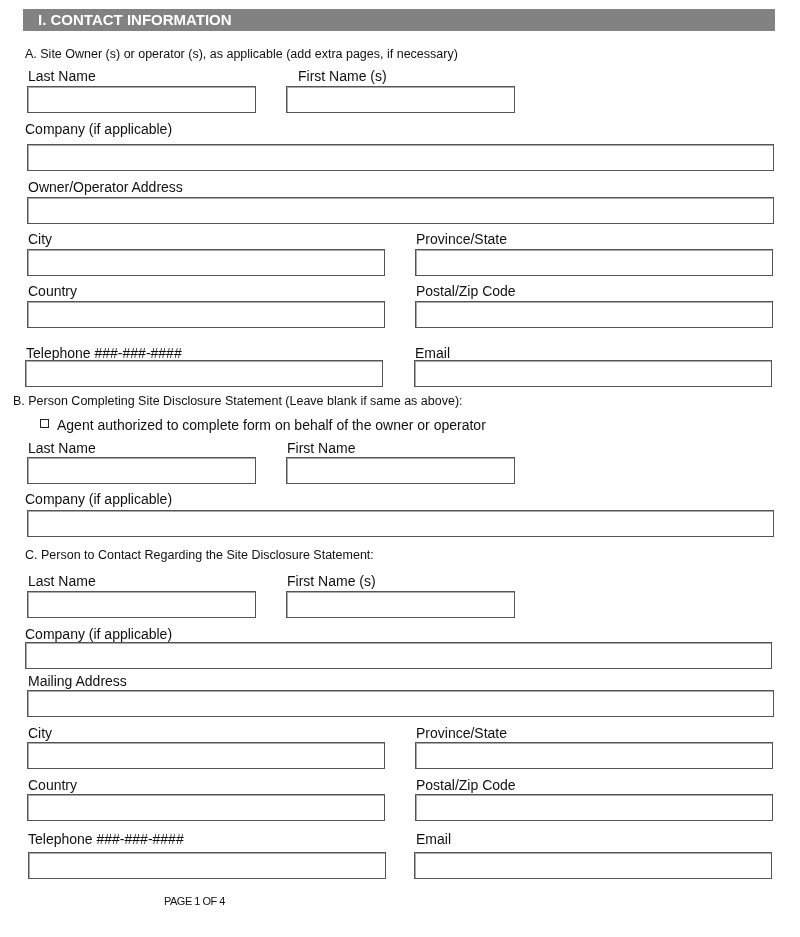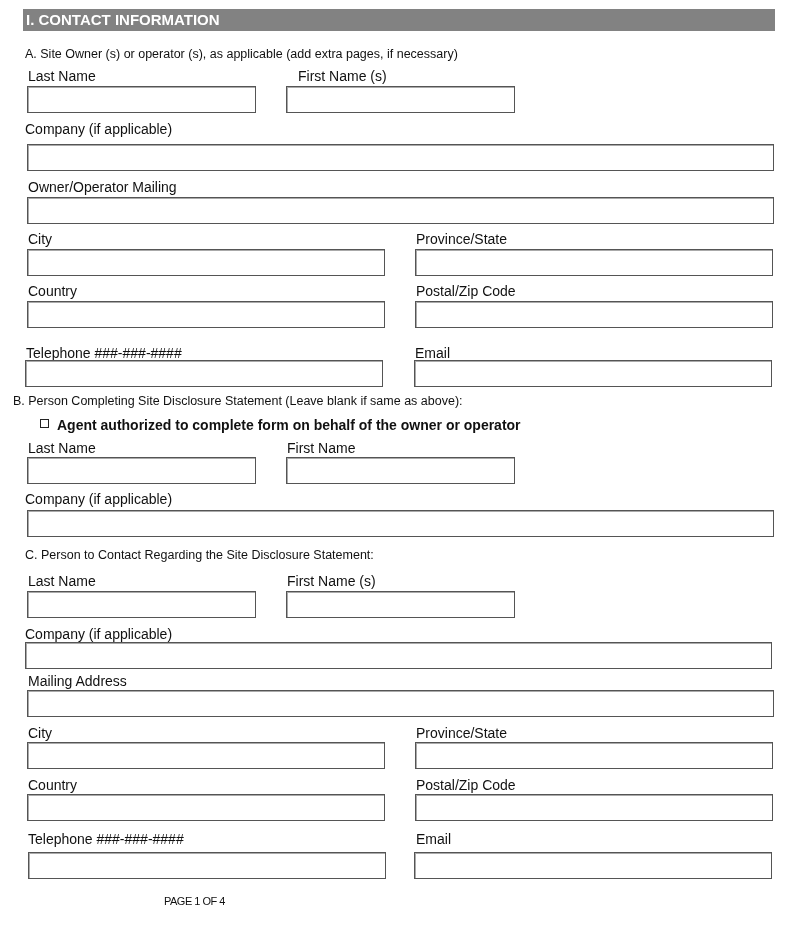--- a/index.html
+++ b/index.html
@@ -1,54 +1,54 @@
 <!DOCTYPE html>
 <html><head>
 <meta charset="utf-8">
 <style>
   html,body{margin:0;padding:0;background:#fff;}
   body{width:800px;height:937px;position:relative;font-family:"Liberation Sans",sans-serif;color:#111;overflow:hidden;}
   .abs{position:absolute;}
-  .hdr{left:23px;top:9px;width:752px;height:22px;background:#828282;color:#fff;font-weight:bold;font-size:15px;line-height:22px;padding-left:3px;box-sizing:border-box;}
+  .hdr{left:23px;top:9px;width:752px;height:22px;background:#828282;color:#fff;font-weight:bold;font-size:15px;line-height:22px;padding-left:15px;box-sizing:border-box;}
   .sec{font-weight:normal;font-size:12.5px;}
   .lbl{font-size:14px;}
   .fld{border:1px solid #555;box-sizing:border-box;background:#fff;box-shadow:inset 1px 1px 0 #aaa;}
   .chk{width:9px;height:9px;border:1px solid #222;box-sizing:border-box;}
   .foot{font-size:11px;letter-spacing:-0.5px;}
 </style>
 </head>
 <body>
 
 <div class="abs hdr">I. CONTACT INFORMATION</div>
 
 <div class="abs sec" style="left:25px;top:47px;">A. Site Owner (s) or operator (s), as applicable (add extra pages, if necessary)</div>
 <div class="abs lbl" style="left:28px;top:68px;">Last Name</div>
 <div class="abs lbl" style="left:298px;top:68px;">First Name (s)</div>
 <div class="abs fld" style="left:27px;top:86px;width:229px;height:27px;"></div>
 <div class="abs fld" style="left:286px;top:86px;width:229px;height:27px;"></div>
 <div class="abs lbl" style="left:25px;top:121px;">Company (if applicable)</div>
 <div class="abs fld" style="left:27px;top:144px;width:747px;height:27px;"></div>
-<div class="abs lbl" style="left:28px;top:179px;">Owner/Operator Mailing</div>
+<div class="abs lbl" style="left:28px;top:179px;">Owner/Operator Address</div>
 <div class="abs fld" style="left:27px;top:197px;width:747px;height:27px;"></div>
 <div class="abs lbl" style="left:28px;top:231px;">City</div>
 <div class="abs lbl" style="left:416px;top:231px;">Province/State</div>
 <div class="abs fld" style="left:27px;top:249px;width:358px;height:27px;"></div>
 <div class="abs fld" style="left:415px;top:249px;width:358px;height:27px;"></div>
 <div class="abs lbl" style="left:28px;top:283px;">Country</div>
 <div class="abs lbl" style="left:416px;top:283px;">Postal/Zip Code</div>
 <div class="abs fld" style="left:27px;top:301px;width:358px;height:27px;"></div>
 <div class="abs fld" style="left:415px;top:301px;width:358px;height:27px;"></div>
 <div class="abs lbl" style="left:26px;top:345px;">Telephone ###-###-####</div>
 <div class="abs lbl" style="left:415px;top:345px;">Email</div>
 <div class="abs fld" style="left:25px;top:360px;width:358px;height:27px;"></div>
 <div class="abs fld" style="left:414px;top:360px;width:358px;height:27px;"></div>
 
 <div class="abs sec" style="left:13px;top:394px;">B. Person Completing Site Disclosure Statement (Leave blank if same as above):</div>
 <div class="abs chk" style="left:40px;top:419px;"></div>
-<div class="abs lbl" style="left:57px;top:417px;font-weight:bold;">Agent authorized to complete form on behalf of the owner or operator</div>
+<div class="abs lbl" style="left:57px;top:417px;">Agent authorized to complete form on behalf of the owner or operator</div>
 <div class="abs lbl" style="left:28px;top:440px;">Last Name</div>
 <div class="abs lbl" style="left:287px;top:440px;">First Name</div>
 <div class="abs fld" style="left:27px;top:457px;width:229px;height:27px;"></div>
 <div class="abs fld" style="left:286px;top:457px;width:229px;height:27px;"></div>
 <div class="abs lbl" style="left:25px;top:491px;">Company (if applicable)</div>
 <div class="abs fld" style="left:27px;top:510px;width:747px;height:27px;"></div>
 
 <div class="abs sec" style="left:25px;top:548px;">C. Person to Contact Regarding the Site Disclosure Statement:</div>
 <div class="abs lbl" style="left:28px;top:573px;">Last Name</div>
 <div class="abs lbl" style="left:287px;top:573px;">First Name (s)</div>

